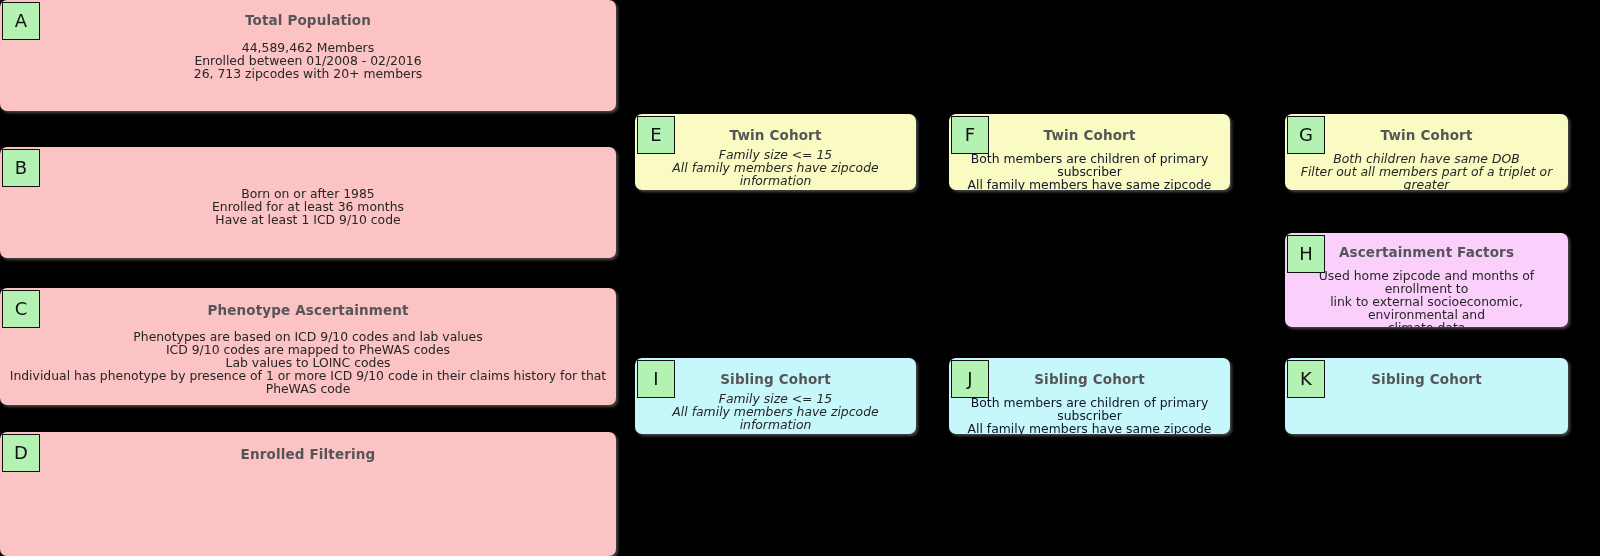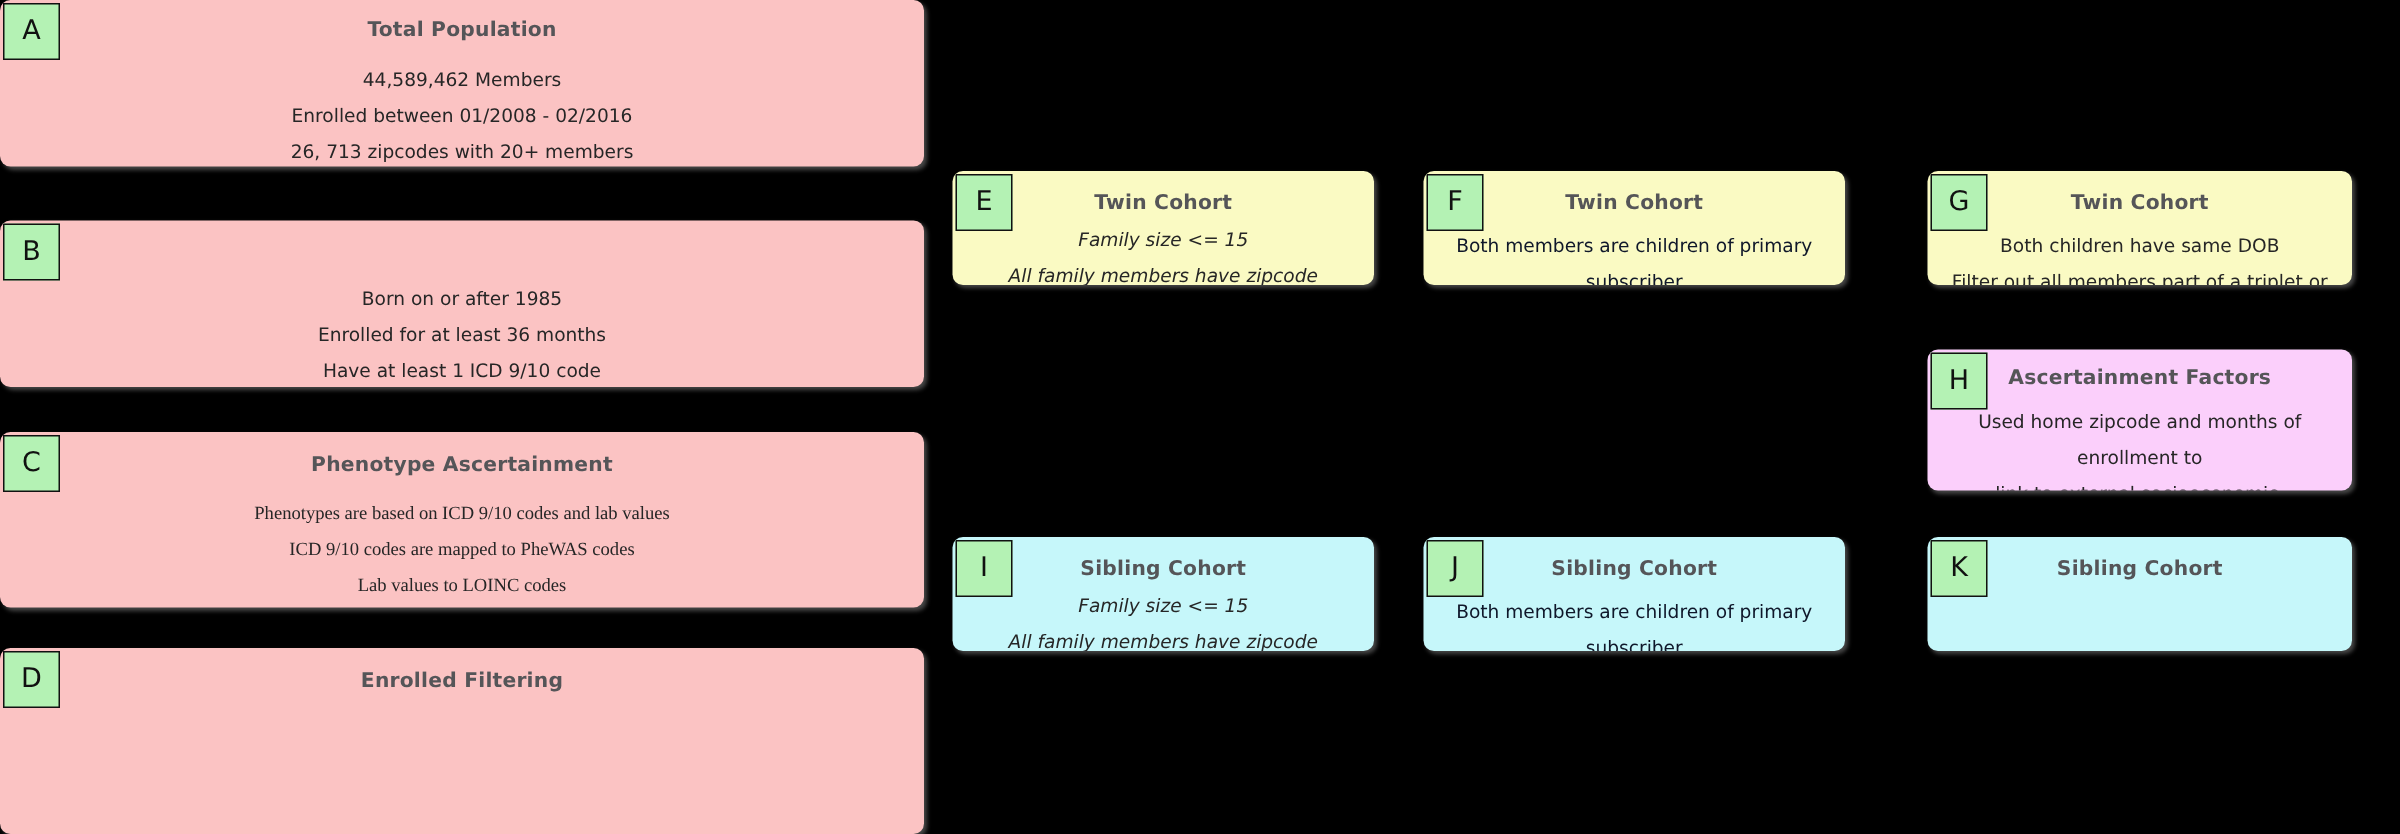--- a/index.html
+++ b/index.html
@@ -60,58 +60,58 @@
     color: #555558;
     letter-spacing: 0.15px;
   }
   .body {
     position: absolute;
     left: 0;
     right: 0;
     text-align: center;
     font-size: 12.4px;
     color: #262626;
-    line-height: 24px;
+    line-height: 13px;
     white-space: pre-line;
   }
   .body.muted { color: #0f172a; }
 
   
   #node-a { left: 0px;   top: 0px;   width: 616px; height: 111px; }
   #node-b { left: 0px;   top: 147px; width: 616px; height: 111px; }
   #node-c { left: 0px;   top: 288px; width: 616px; height: 117px; }
   #node-d { left: 0px;   top: 432px; width: 616px; height: 124px; }
 
   #node-a .title { top: 12px; }
   #node-a .body  { top: 41px; }
   #node-b .title { top: 11px; }
   #node-b .body  { top: 40px; }
   #node-c .title { top: 14px; text-align: center; }
-  #node-c .body  { top: 42px; font-family: Liberation Serif, serif; }
+  #node-c .body  { top: 42px; }
   #node-d .title { top: 14px; }
   #node-d .body  { top: 42px; }
 
   
   #node-e { left: 635px; top: 114px; width: 281px; height: 76px; }
   #node-i { left: 635px; top: 358px; width: 281px; height: 76px; }
   #node-e .title, #node-i .title { top: 13px; }
   #node-e .body,  #node-i .body  { top: 34px; font-style: italic; }
 
   
   #node-f { left: 949px; top: 114px; width: 281px; height: 76px; }
   #node-j { left: 949px; top: 358px; width: 281px; height: 76px; }
   #node-f .title, #node-j .title { top: 13px; }
   #node-f .body,  #node-j .body  { top: 38px; }
 
   
   #node-g { left: 1285px; top: 114px; width: 283px; height: 76px; }
   #node-h { left: 1285px; top: 233px; width: 283px; height: 94px; }
   #node-k { left: 1285px; top: 358px; width: 283px; height: 76px; }
   #node-g .title { top: 13px; }
-  #node-g .body  { top: 38px; }
+  #node-g .body  { top: 38px; font-style: italic; }
   #node-h .title { top: 11px; }
   #node-h .body  { top: 36px; }
   #node-k .title { top: 13px; }
   #node-k .body  { top: 38px; }
 </style>
 </head>
 <body>
 
 <div class="canvas">
 

